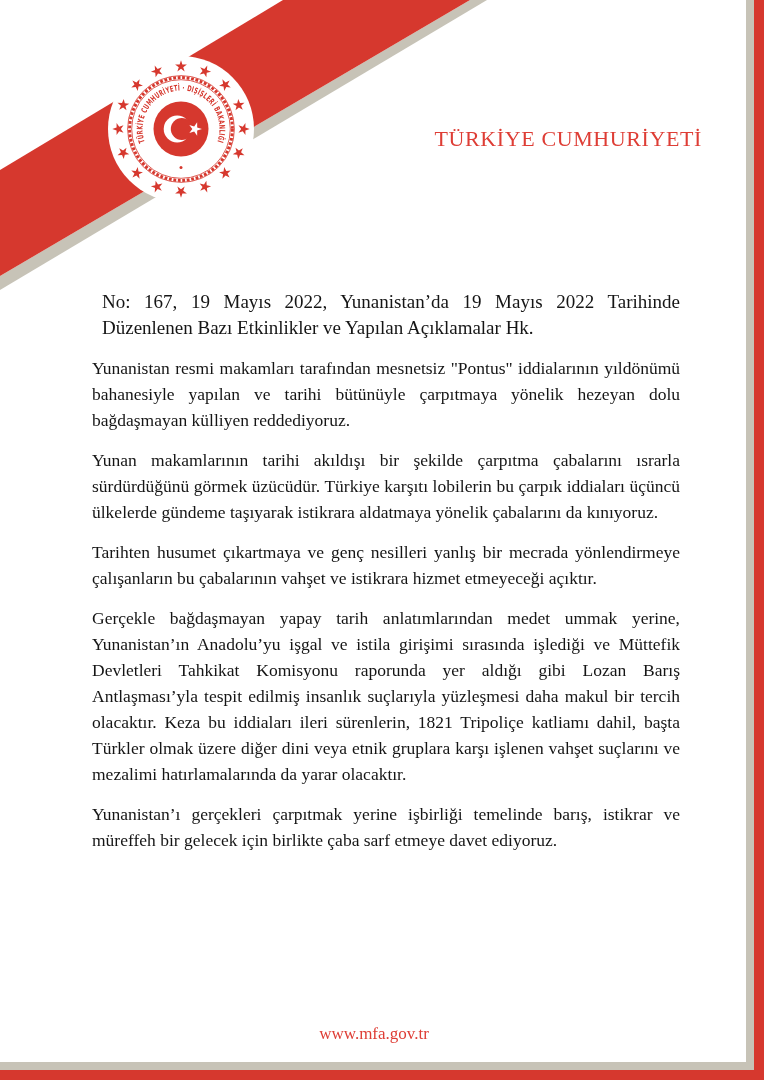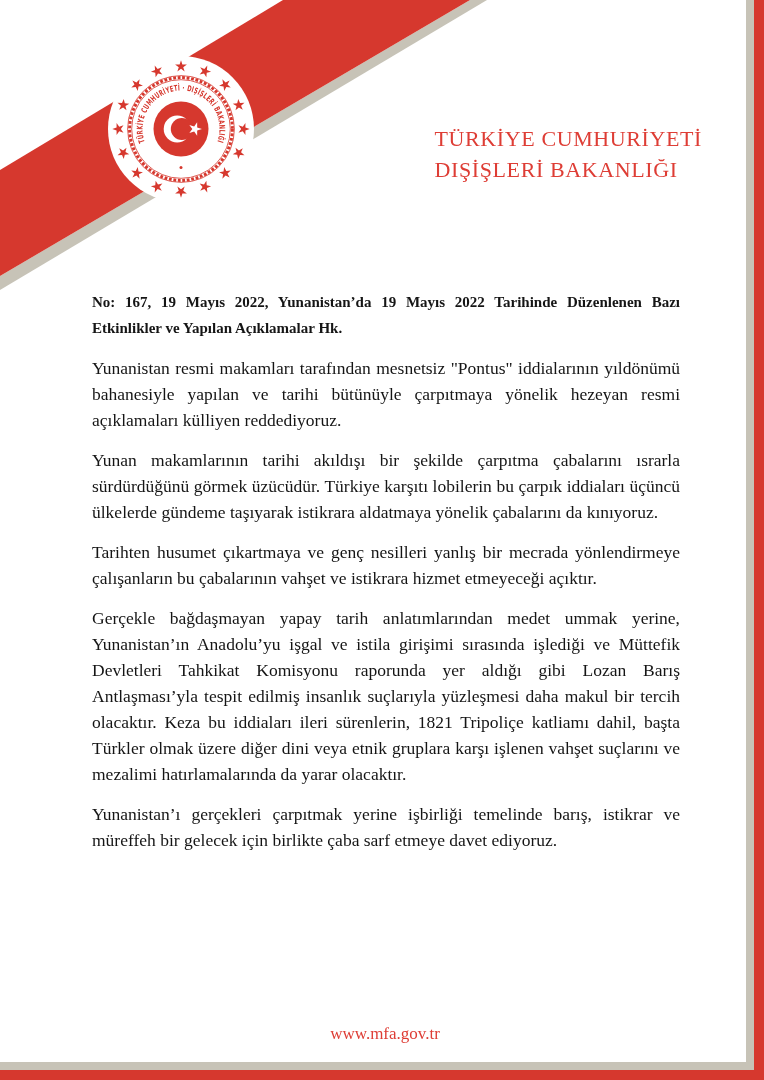--- a/index.html
+++ b/index.html
@@ -31,34 +31,33 @@
   .content{
     position:absolute;
     left:92px;top:289px;
     width:588px;
     color:var(--ink);
     font-size:17.5px;
     line-height:26px;
     text-align:justify;
   }
   .content h1{
-    font-size:15px;
+    font-size:19px;
     line-height:26px;
-    font-weight:bold;
-    margin:0 0 14px 0;
+    font-weight:normal;
+    margin:0 0 14px 10px;
   }
   .content p{margin:0 0 14px 0;}
   
   .footer-url{
     position:absolute;
     left:0;top:1024px;width:748px;
     text-align:center;
     color:var(--text-red);
     font-size:17px;
-    margin-left:11px;
   }
   .footer-url a{color:var(--text-red);text-decoration:none;}
   
   .stripe{position:absolute;}
   .stripe-right-gray{top:0;left:746px;width:8px;height:1070px;background:var(--shadow);}
   .stripe-right-red{top:0;left:754px;width:10px;height:1080px;background:var(--red);}
   .stripe-bottom-gray{left:0;top:1062px;width:754px;height:8px;background:var(--shadow);}
   .stripe-bottom-red{left:0;top:1070px;width:764px;height:10px;background:var(--red);}
   .emblem-ring-text{
     font-family:"DejaVu Sans", sans-serif;
@@ -113,26 +112,25 @@
 
       <circle cx="181" cy="129" r="27.5" fill="var(--red)"></circle>
       <circle cx="177.2" cy="129" r="13.5" fill="#ffffff"></circle>
       <circle cx="181.8" cy="129" r="11" fill="var(--red)"></circle>
       <polygon id="emblem-center-star" fill="#ffffff" points="202.00,129.00 197.16,127.43 197.16,122.34 194.17,126.46 189.34,124.89 192.33,129.00 189.34,133.11 194.17,131.54 197.16,135.66 197.16,130.57"></polygon>
     </g>
   </svg>
 
   <div class="ministry-title">
     <div>TÜRKİYE CUMHURİYETİ</div>
-    <div>DIŞİŞLERİ BAKANLIĞI</div>
   </div>
 
   <div class="content">
     <h1>No: 167, 19 Mayıs 2022, Yunanistan’da 19 Mayıs 2022 Tarihinde Düzenlenen Bazı Etkinlikler ve Yapılan Açıklamalar Hk.</h1>
-    <p>Yunanistan resmi makamları tarafından mesnetsiz "Pontus" iddialarının yıldönümü bahanesiyle yapılan ve tarihi bütünüyle çarpıtmaya yönelik hezeyan resmi açıklamaları külliyen reddediyoruz.</p>
+    <p>Yunanistan resmi makamları tarafından mesnetsiz "Pontus" iddialarının yıldönümü bahanesiyle yapılan ve tarihi bütünüyle çarpıtmaya yönelik hezeyan dolu bağdaşmayan külliyen reddediyoruz.</p>
     <p>Yunan makamlarının tarihi akıldışı bir şekilde çarpıtma çabalarını ısrarla sürdürdüğünü görmek üzücüdür. Türkiye karşıtı lobilerin bu çarpık iddiaları üçüncü ülkelerde gündeme taşıyarak istikrara aldatmaya yönelik çabalarını da kınıyoruz.</p>
     <p>Tarihten husumet çıkartmaya ve genç nesilleri yanlış bir mecrada yönlendirmeye çalışanların bu çabalarının vahşet ve istikrara hizmet etmeyeceği açıktır.</p>
     <p>Gerçekle bağdaşmayan yapay tarih anlatımlarından medet ummak yerine, Yunanistan’ın Anadolu’yu işgal ve istila girişimi sırasında işlediği ve Müttefik Devletleri Tahkikat Komisyonu raporunda yer aldığı gibi Lozan Barış Antlaşması’yla tespit edilmiş insanlık suçlarıyla yüzleşmesi daha makul bir tercih olacaktır. Keza bu iddiaları ileri sürenlerin, 1821 Tripoliçe katliamı dahil, başta Türkler olmak üzere diğer dini veya etnik gruplara karşı işlenen vahşet suçlarını ve mezalimi hatırlamalarında da yarar olacaktır.</p>
     <p>Yunanistan’ı gerçekleri çarpıtmak yerine işbirliği temelinde barış, istikrar ve müreffeh bir gelecek için birlikte çaba sarf etmeye davet ediyoruz.</p>
   </div>
 
   <div class="footer-url">
     <a href="#">www.mfa.gov.tr</a>
   </div>
 

